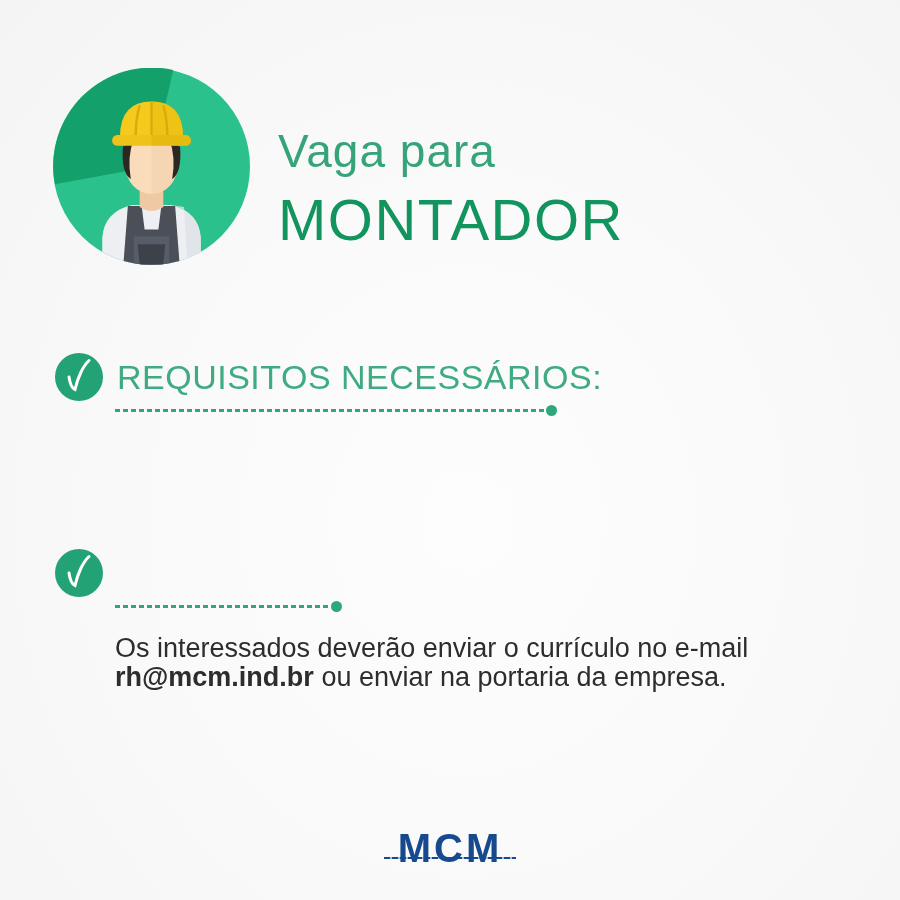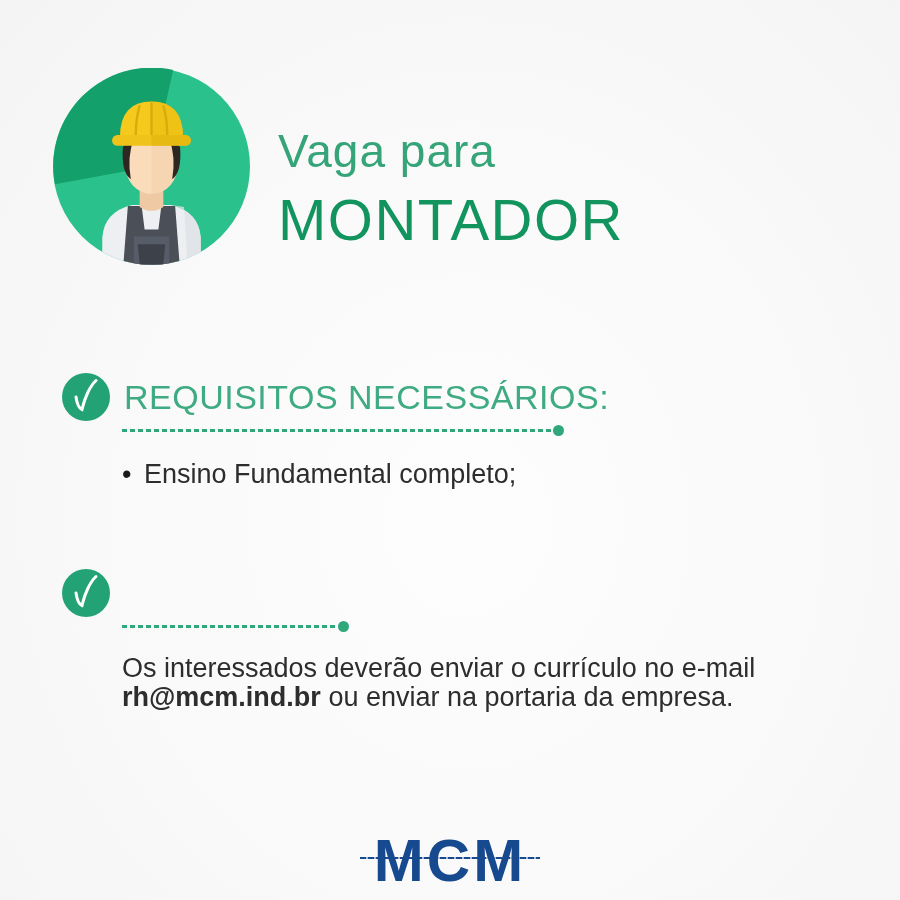--- a/index.html
+++ b/index.html
@@ -35,21 +35,21 @@
   }
   .title {
     margin-top: 8px;
     font-size: 58px;
     font-weight: 400;
     color: #12945e;
     letter-spacing: 1.5px;
   }
 
   
-  .section { position: absolute; left: 62px; margin-top: 20px; }
+  .section { position: absolute; left: 55px; }
   .section-requirements { top: 353px; }
   .section-applications { top: 549px; }
 
   .section-head {
     display: flex;
     align-items: center;
     gap: 14px;
   }
   .check-circle {
     width: 48px; height: 48px;
@@ -125,21 +125,21 @@
   .logo::before {
     content: "";
     position: absolute;
     left: -6px; right: -6px;
     top: 31px;
     height: 2px;
     background: repeating-linear-gradient(90deg, #17498f 0px, #17498f 6px, rgba(23,73,143,0.35) 6px, rgba(23,73,143,0.35) 8px);
   }
   .logo-text {
     position: relative;
-    font-size: 60px;
+    font-size: 40px;
     font-weight: 800;
     letter-spacing: 3px;
     color: #17498f;
   }
 </style>
 </head>
 <body>
 
 <div class="poster">
 
@@ -191,21 +191,20 @@
       <span class="check-circle">
         <svg viewBox="0 0 48 48" aria-hidden="true">
           <circle cx="24" cy="24" r="24" fill="#23a276"></circle>
           <path d="M14,24 C15,31 17.5,35.5 20,36.5 C22.5,25 28,13 34,7.5" stroke="#ffffff" stroke-width="3" fill="none" stroke-linecap="round"></path>
         </svg>
       </span>
       <span class="section-heading">REQUISITOS NECESSÁRIOS:</span>
     </div>
     <div class="dotted-rule rule-requirements"></div>
     <ul class="bullet-list">
-      <li>Ensino Fundamental completo;</li>
     </ul>
   </div>
 
   <div class="section section-applications">
     <div class="section-head">
       <span class="check-circle">
         <svg viewBox="0 0 48 48" aria-hidden="true">
           <circle cx="24" cy="24" r="24" fill="#23a276"></circle>
           <path d="M14,24 C15,31 17.5,35.5 20,36.5 C22.5,25 28,13 34,7.5" stroke="#ffffff" stroke-width="3" fill="none" stroke-linecap="round"></path>
         </svg>

